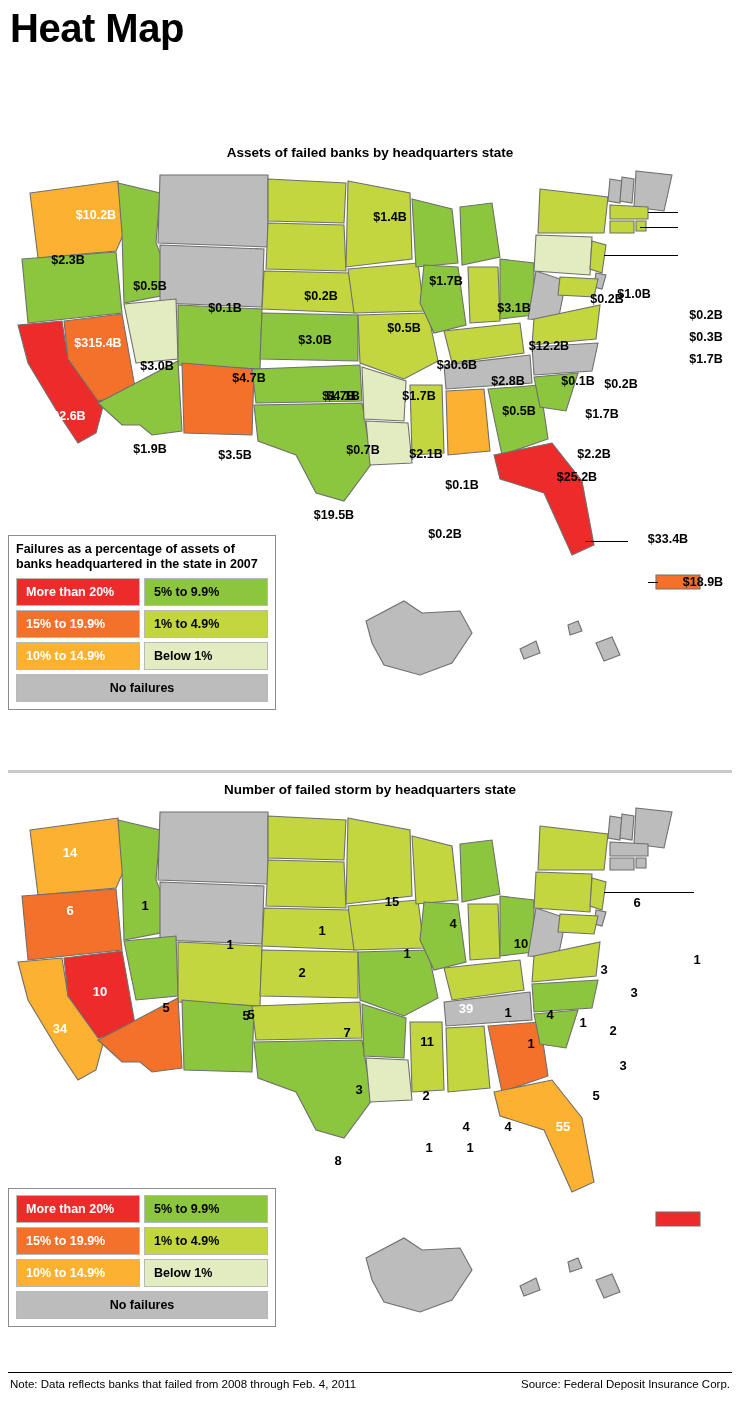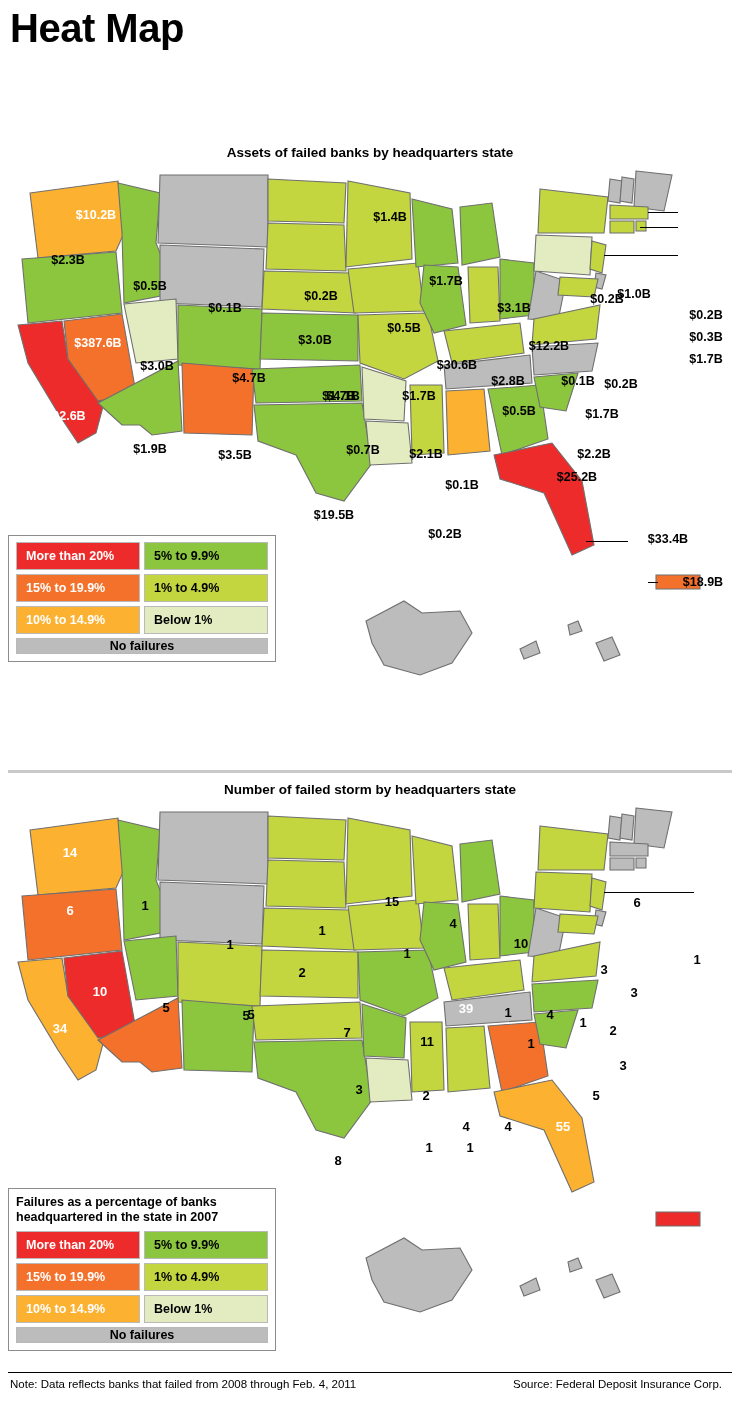--- a/index.html
+++ b/index.html
@@ -65,27 +65,27 @@
     background:#fff; border:1px solid #8c8c8c;
     padding:6px 7px 7px 7px;
     width: 268px;
   }
   .legend-title { font-size:12.5px; font-weight:bold; line-height:1.2; margin-bottom:6px; }
   .legend-grid { display:grid; grid-template-columns: 1fr 1fr; gap:4px; }
   .lg-cell {
     height:28px; display:flex; align-items:center; padding-left:9px;
     font-size:12.5px; font-weight:bold; border:1px solid #b9b9b9;
   }
-  .lg-full { margin-top:4px; height:16px; display:flex; align-items:center;
+  .lg-full { margin-top:4px; height:28px; display:flex; align-items:center;
     justify-content:center; font-size:12.5px; font-weight:bold; border:1px solid #b9b9b9; }
 
   
   .rule-bot { position:absolute; left:8px; top:1372px; width:724px; height:1px; background:#000; }
   .note { position:absolute; left:10px; top:1378px; font-size:11.5px; }
-  .source { position:absolute; right:18px; top:1378px; font-size:11.5px; }
+  .source { position:absolute; right:10px; top:1378px; font-size:11.5px; }
 </style>
 </head>
 <body>
 
 <div class="page">
 
   <div class="title">Heat Map</div>
 
   <div id="panel1">
     <div class="panel-title" style="top:0;">Assets of failed banks by headquarters state</div>
@@ -200,21 +200,21 @@
 
       <div class="leader" style="left:648px; top:49px; width:30px; height:1px;"></div>
       <div class="leader" style="left:640px; top:64px; width:38px; height:1px;"></div>
       <div class="leader" style="left:604px; top:92px; width:74px; height:1px;"></div>
       <div class="leader" style="left:586px; top:378px; width:42px; height:1px;"></div>
       <div class="leader" style="left:648px; top:419px; width:10px; height:1px;"></div>
 
       <div class="lbl w" style="left:78px; top:52px;padding-left:36px;">$10.2B</div>
       <div class="lbl" style="left:68px; top:97px;">$2.3B</div>
       <div class="lbl w" style="left:62px; top:253px;">$102.6B</div>
-      <div class="lbl w" style="left:98px; top:180px;">$387.6B</div>
+      <div class="lbl w" style="left:98px; top:180px;">$315.4B</div>
       <div class="lbl" style="left:150px; top:123px;">$0.5B</div>
       <div class="lbl" style="left:157px; top:203px;">$3.0B</div>
       <div class="lbl" style="left:150px; top:286px;">$1.9B</div>
       <div class="lbl" style="left:235px; top:292px;">$3.5B</div>
       <div class="lbl" style="left:225px; top:145px;">$0.1B</div>
       <div class="lbl" style="left:321px; top:133px;">$0.2B</div>
       <div class="lbl" style="left:315px; top:177px;">$3.0B</div>
       <div class="lbl" style="left:390px; top:54px;">$1.4B</div>
       <div class="lbl" style="left:446px; top:118px;">$1.7B</div>
       <div class="lbl" style="left:404px; top:165px;">$0.5B</div>
@@ -241,20 +241,21 @@
       <div class="lbl" style="left:706px; top:152px;">$0.2B</div>
       <div class="lbl" style="left:706px; top:174px;">$0.3B</div>
       <div class="lbl" style="left:706px; top:196px;">$1.7B</div>
       <div class="lbl" style="left:621px; top:221px;">$0.2B</div>
       <div class="lbl" style="left:602px; top:251px;">$1.7B</div>
       <div class="lbl" style="left:668px; top:376px;">$33.4B</div>
       <div class="lbl" style="left:693px; top:419px;padding-left:20px;">$18.9B</div>
     </div>
 
     <div class="legend" style="left:8px; top:390px;">
+      <div class="legend-title">Failures as a percentage of assets of banks headquartered in the state in 2007</div>
       <div class="legend-grid">
         <div class="lg-cell" style="background:#ee2b2b;color:#fff;">
             <span>More than 20%</span>
           </div>
         <div class="lg-cell" style="background:#8cc63e;color:#000;">
             <span>5% to 9.9%</span>
           </div>
         <div class="lg-cell" style="background:#f4712b;color:#fff;">
             <span>15% to 19.9%</span>
           </div>
@@ -376,21 +377,20 @@
       <div class="num" style="left:637px; top:102px;">6</div>
       <div class="num" style="left:697px; top:159px;">1</div>
       <div class="num" style="left:583px; top:222px;">1</div>
       <div class="num" style="left:634px; top:192px;">3</div>
       <div class="num" style="left:623px; top:265px;">3</div>
       <div class="num" style="left:596px; top:295px;">5</div>
       <div class="num w" style="left:682px; top:442px;">3</div>
     </div>
 
     <div class="legend" style="left:8px; top:406px;">
-      <div class="legend-title">Failures as a percentage of banks headquartered in the state in 2007</div>
       <div class="legend-grid">
         <div class="lg-cell" style="background:#ee2b2b;color:#fff;">
             <span>More than 20%</span>
           </div>
         <div class="lg-cell" style="background:#8cc63e;color:#000;">
             <span>5% to 9.9%</span>
           </div>
         <div class="lg-cell" style="background:#f4712b;color:#fff;">
             <span>15% to 19.9%</span>
           </div>

